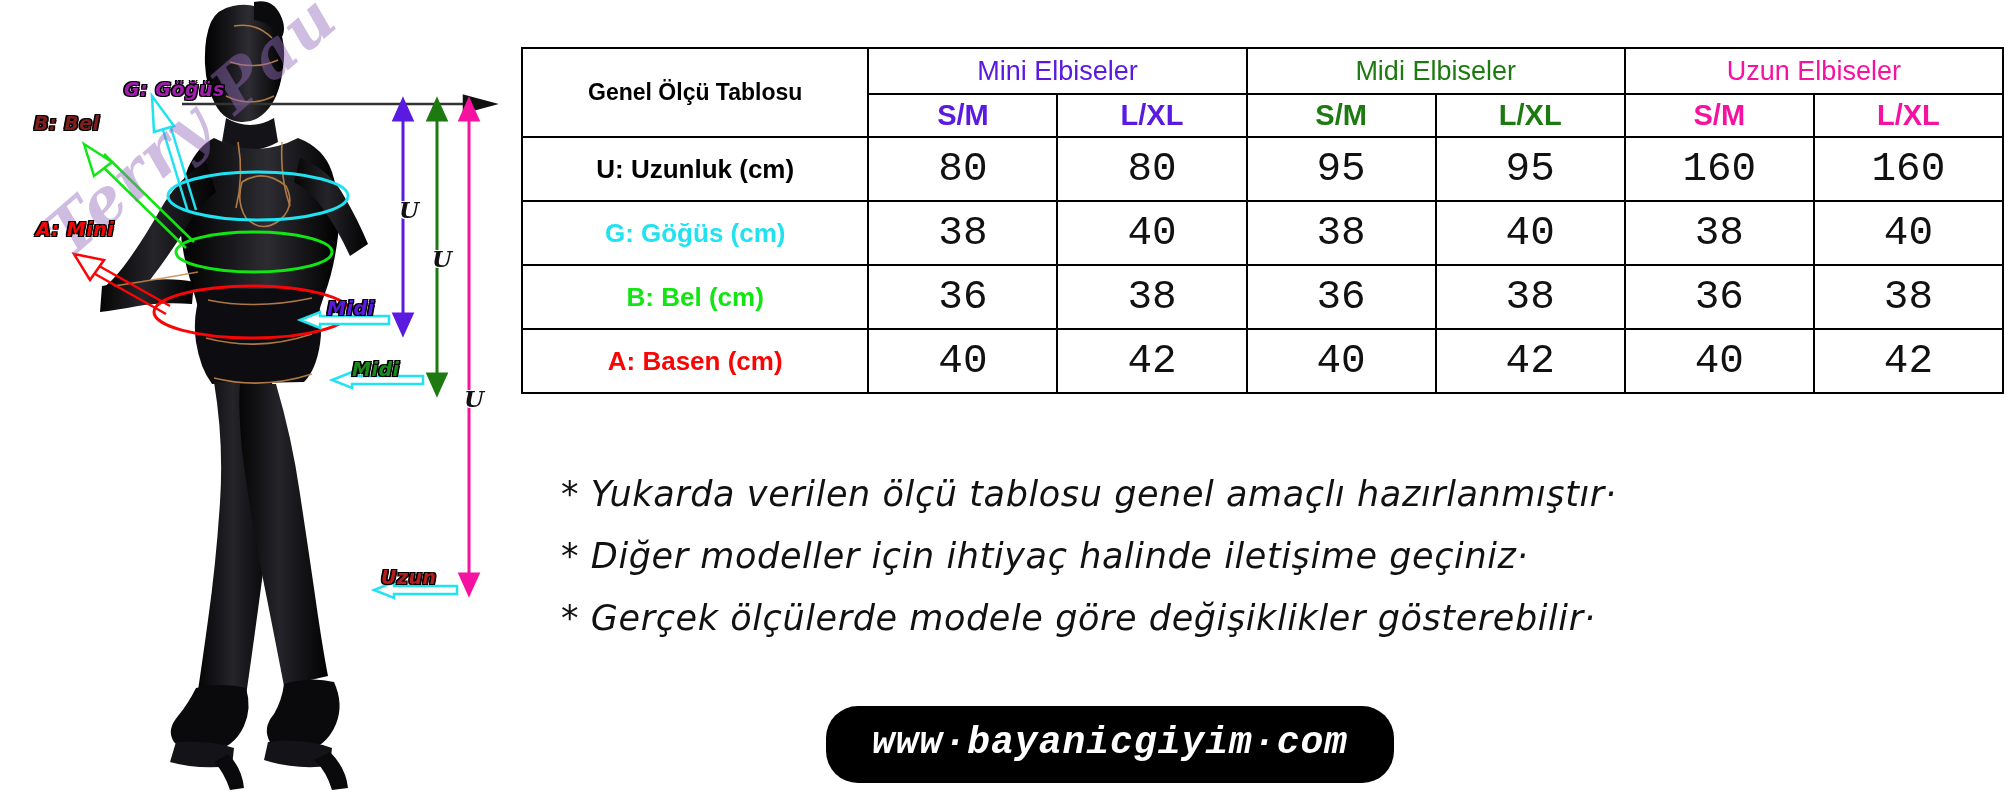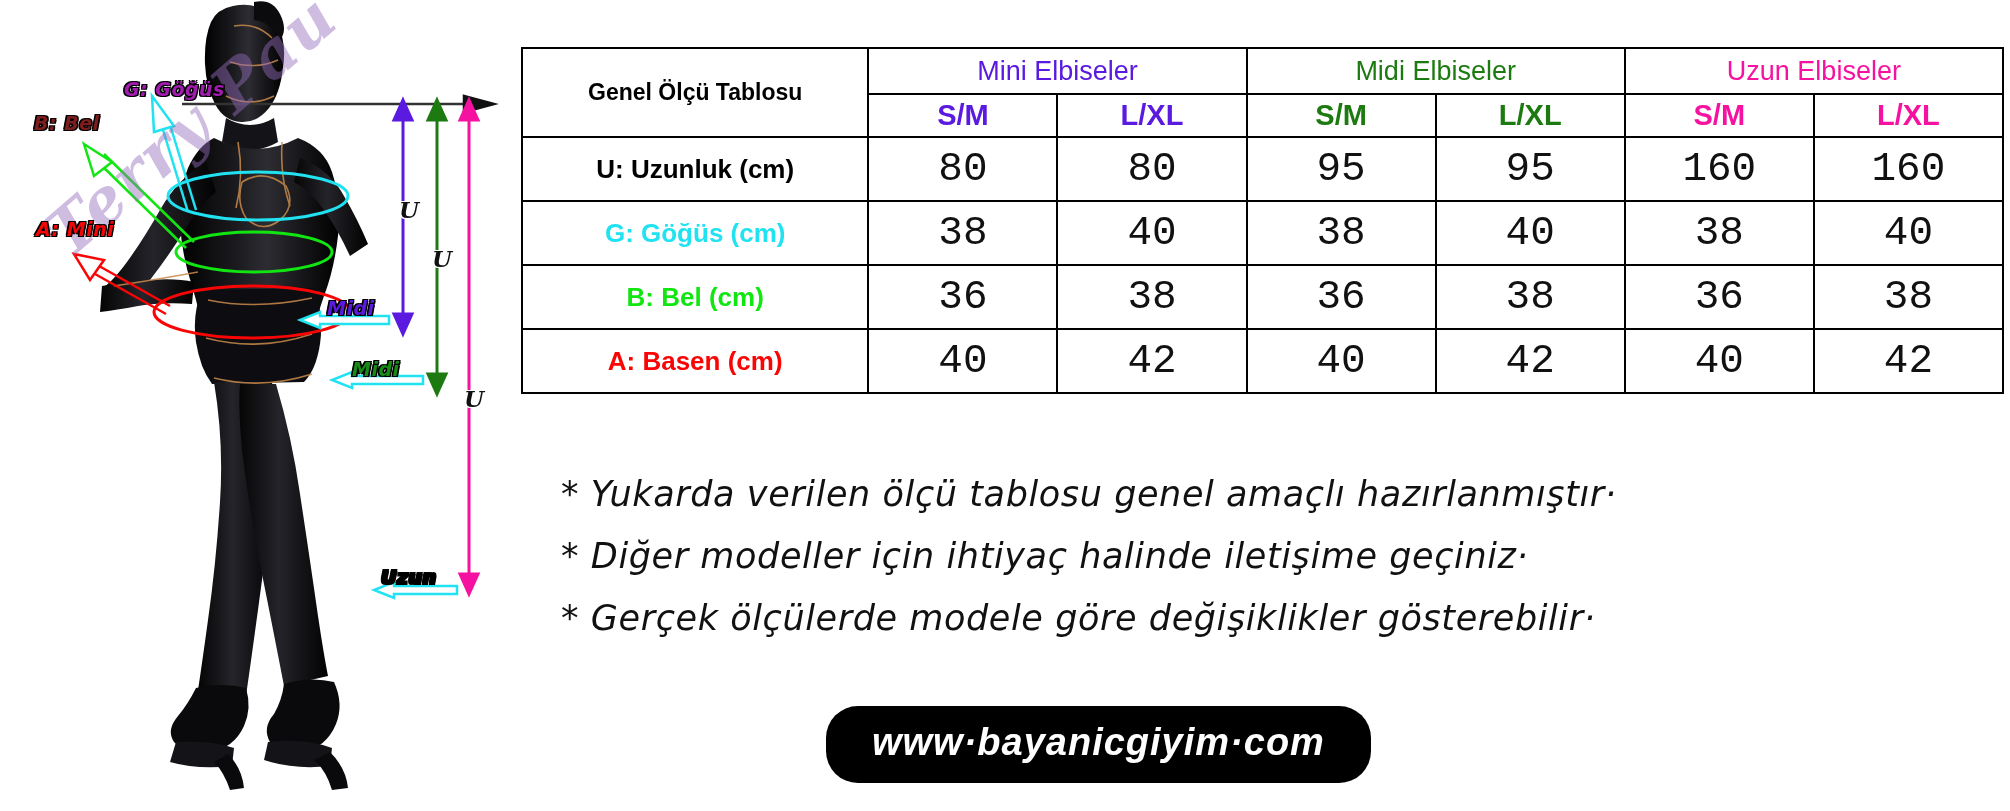--- a/index.html
+++ b/index.html
@@ -33,21 +33,21 @@
     font-style: italic;
     font-size: 19px;
     white-space: nowrap;
     letter-spacing: .5px;
   }
   .fig-label.cyan   { color: #a21caf; text-shadow: -1.4px -1.4px 0 #000,1.4px -1.4px 0 #000,-1.4px 1.4px 0 #000,1.4px 1.4px 0 #000; }
   .fig-label.green  { color: #7f1d1d; text-shadow: -1.4px -1.4px 0 #000,1.4px -1.4px 0 #000,-1.4px 1.4px 0 #000,1.4px 1.4px 0 #000; }
   .fig-label.red    { color: #f50505; text-shadow: -1.4px -1.4px 0 #000,1.4px -1.4px 0 #000,-1.4px 1.4px 0 #000,1.4px 1.4px 0 #000; }
   .fig-label.violet { color: #5a1ae0; text-shadow: -1.4px -1.4px 0 #000,1.4px -1.4px 0 #000,-1.4px 1.4px 0 #000,1.4px 1.4px 0 #000; }
   .fig-label.darkgreen { color: #188a18; text-shadow: -1.4px -1.4px 0 #000,1.4px -1.4px 0 #000,-1.4px 1.4px 0 #000,1.4px 1.4px 0 #000; padding-left: 12px; }
-  .fig-label.magenta{ color: #000000; text-shadow: -1.4px -1.4px 0 #000,1.4px -1.4px 0 #000,-1.4px 1.4px 0 #000,1.4px 1.4px 0 #000; }
+  .fig-label.magenta{ color: #b91c1c; text-shadow: -1.4px -1.4px 0 #000,1.4px -1.4px 0 #000,-1.4px 1.4px 0 #000,1.4px 1.4px 0 #000; }
 
   .len-glyph {
     position: absolute;
     font-family: "DejaVu Serif", serif;
     font-style: italic;
     font-weight: bold;
     font-size: 23px;
     color: #111;
     text-shadow: -1.2px -1.2px 0 #fff,1.2px -1.2px 0 #fff,-1.2px 1.2px 0 #fff,1.2px 1.2px 0 #fff;
   }
@@ -148,21 +148,21 @@
   #note-2 { top: 520px; }
   #note-3 { top: 582px; }
 
   #site-badge {
     position: absolute;
     left: 322px; top: 696px;
     background: #000;
     color: #fff;
     border-radius: 26px;
     padding: 9px 40px 13px 40px;
-    font-family: Liberation Sans, sans-serif;
+    font-family: Liberation Mono, monospace;
     font-style: italic;
     font-weight: bold;
     font-size: 38px;
     letter-spacing: 1px;
     white-space: nowrap;
     box-shadow: 0 0 0 6px #000;
   }
 </style>
 </head>
 <body>

